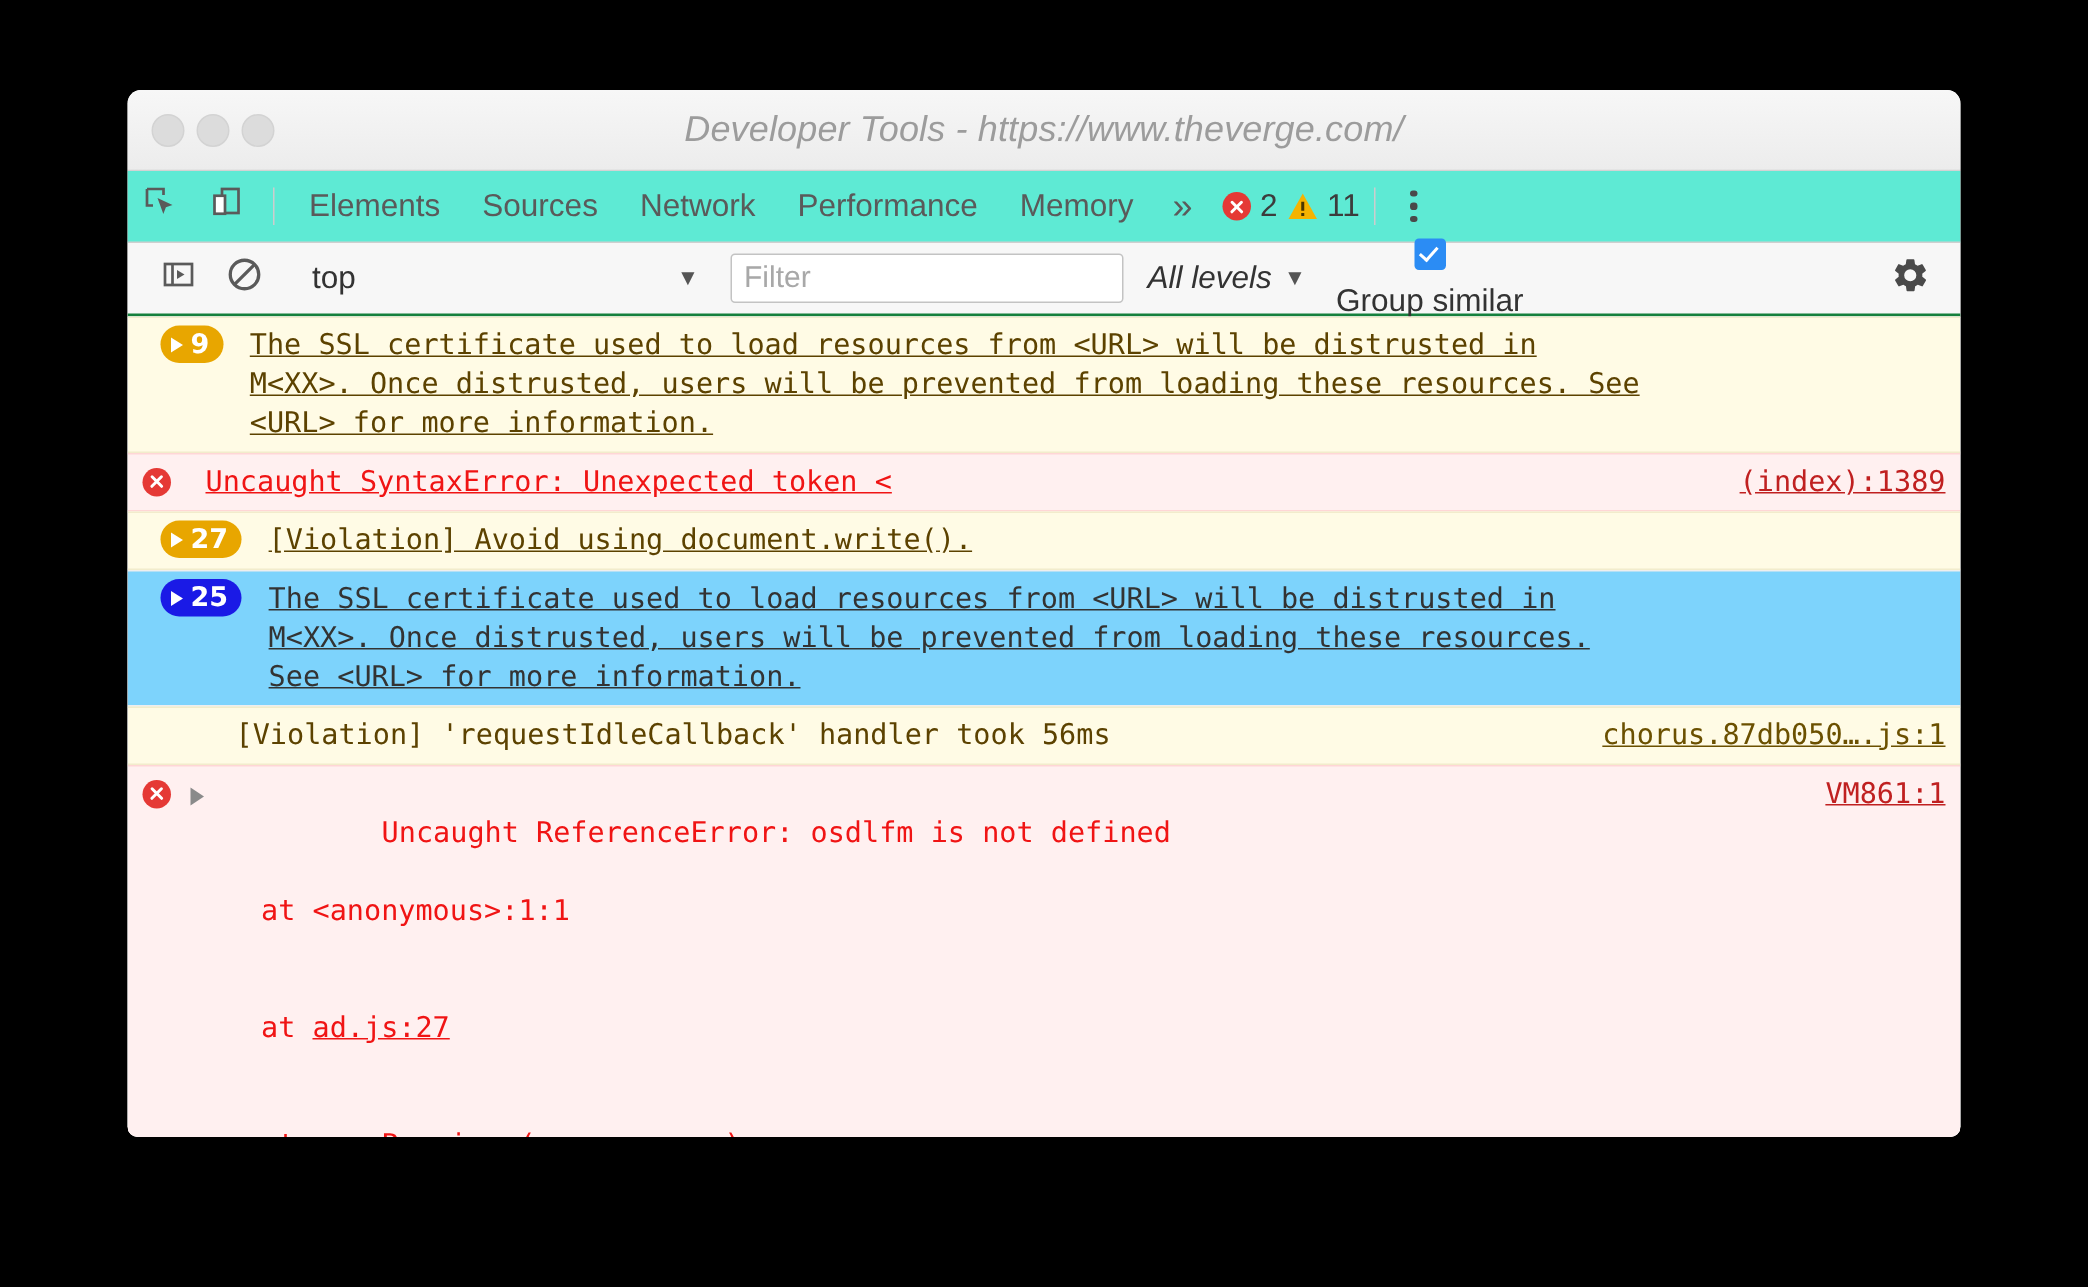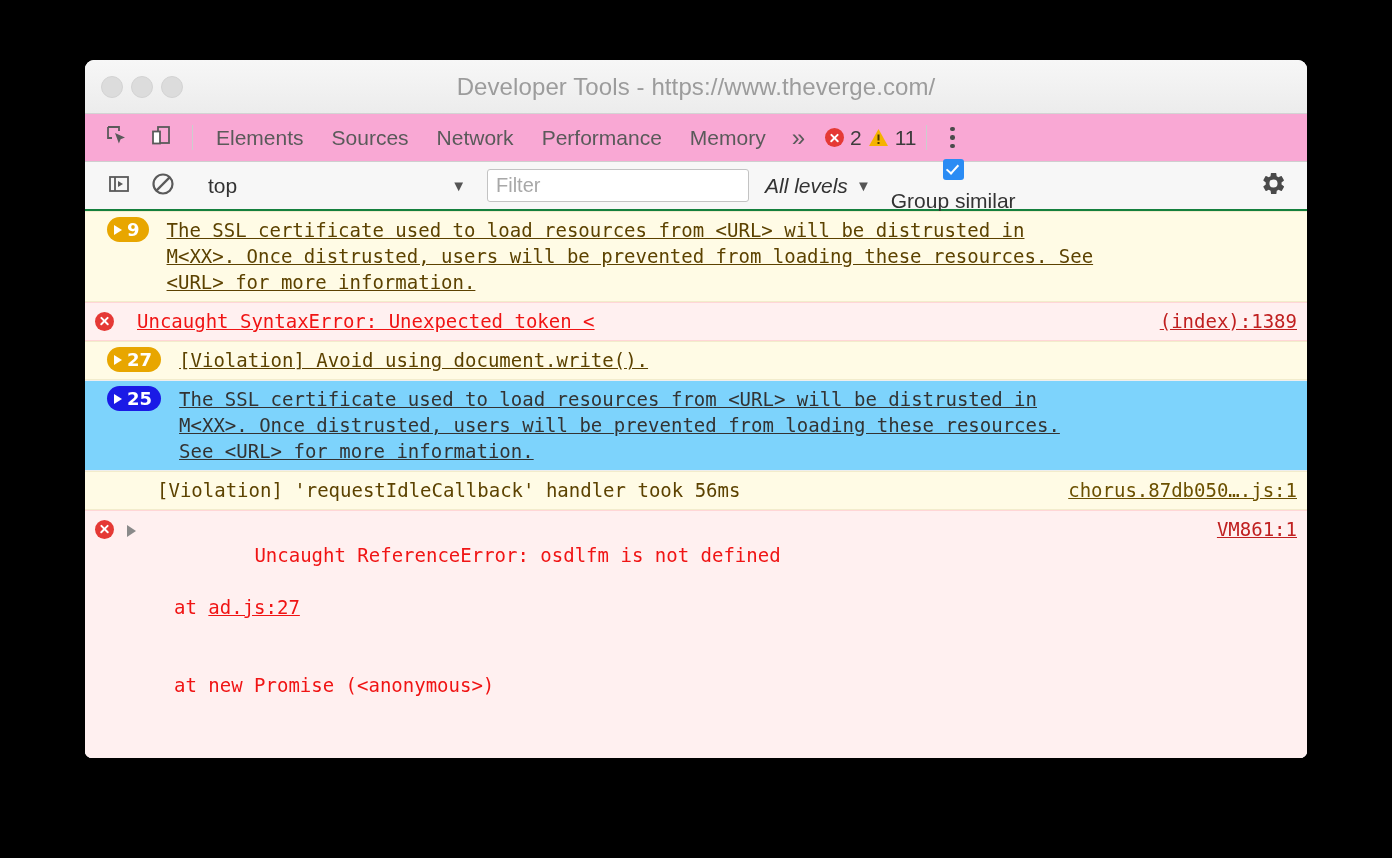--- a/index.html
+++ b/index.html
@@ -36,20 +36,21 @@
 
   
   .titlebar {
     position: relative;
     height: 53px;
     flex: 0 0 53px;
     background: linear-gradient(to bottom, #f7f7f7 0%, #ececec 100%);
     border-bottom: 1px solid #d3d3d3;
     display: flex;
     align-items: center;
+    font-style: italic;
   }
   .traffic {
     position: absolute;
     left: 16px;
     top: 50%;
     transform: translateY(-50%);
     display: flex;
     gap: 8px;
   }
   .light {
@@ -65,25 +66,24 @@
     font-size: 24px;
     color: #9c9c9c;
     letter-spacing: 0.1px;
     white-space: nowrap;
   }
 
   
   .tabbar {
     height: 48px;
     flex: 0 0 48px;
-    background: #f9a8d4;
+    background: #5eead4;
     border-bottom: 1px solid #cfcfcf;
     display: flex;
     align-items: stretch;
-    padding-left: 10px;
     box-sizing: border-box;
   }
   .tool-btn {
     width: 44px;
     display: flex;
     align-items: center;
     justify-content: center;
   }
   .vsep {
     width: 1px;
@@ -534,20 +534,21 @@
         <a class="src-link" href="#">chorus.87db050….js:1</a>
       </div>
 
       <div class="row error">
         <div class="gutter">
           <span class="err-icon"></span>
         </div>
         <span class="disclosure"></span>
         <div class="msg" style="padding-left:0">
           <span>Uncaught ReferenceError: osdlfm is not defined</span>
+          <span class="stackline"><span>at </span><span>&lt;anonymous&gt;:1:1</span></span>
           <span class="stackline"><span>at </span><a class="inline-link" href="#" style="color:inherit">ad.js:27</a></span>
           <span class="stackline"><span>at </span><span>new Promise (&lt;anonymous&gt;)</span></span>
           
         </div>
         <a class="src-link" href="#">VM861:1</a>
       </div>
 
     </div>
   </div>
 </div>

